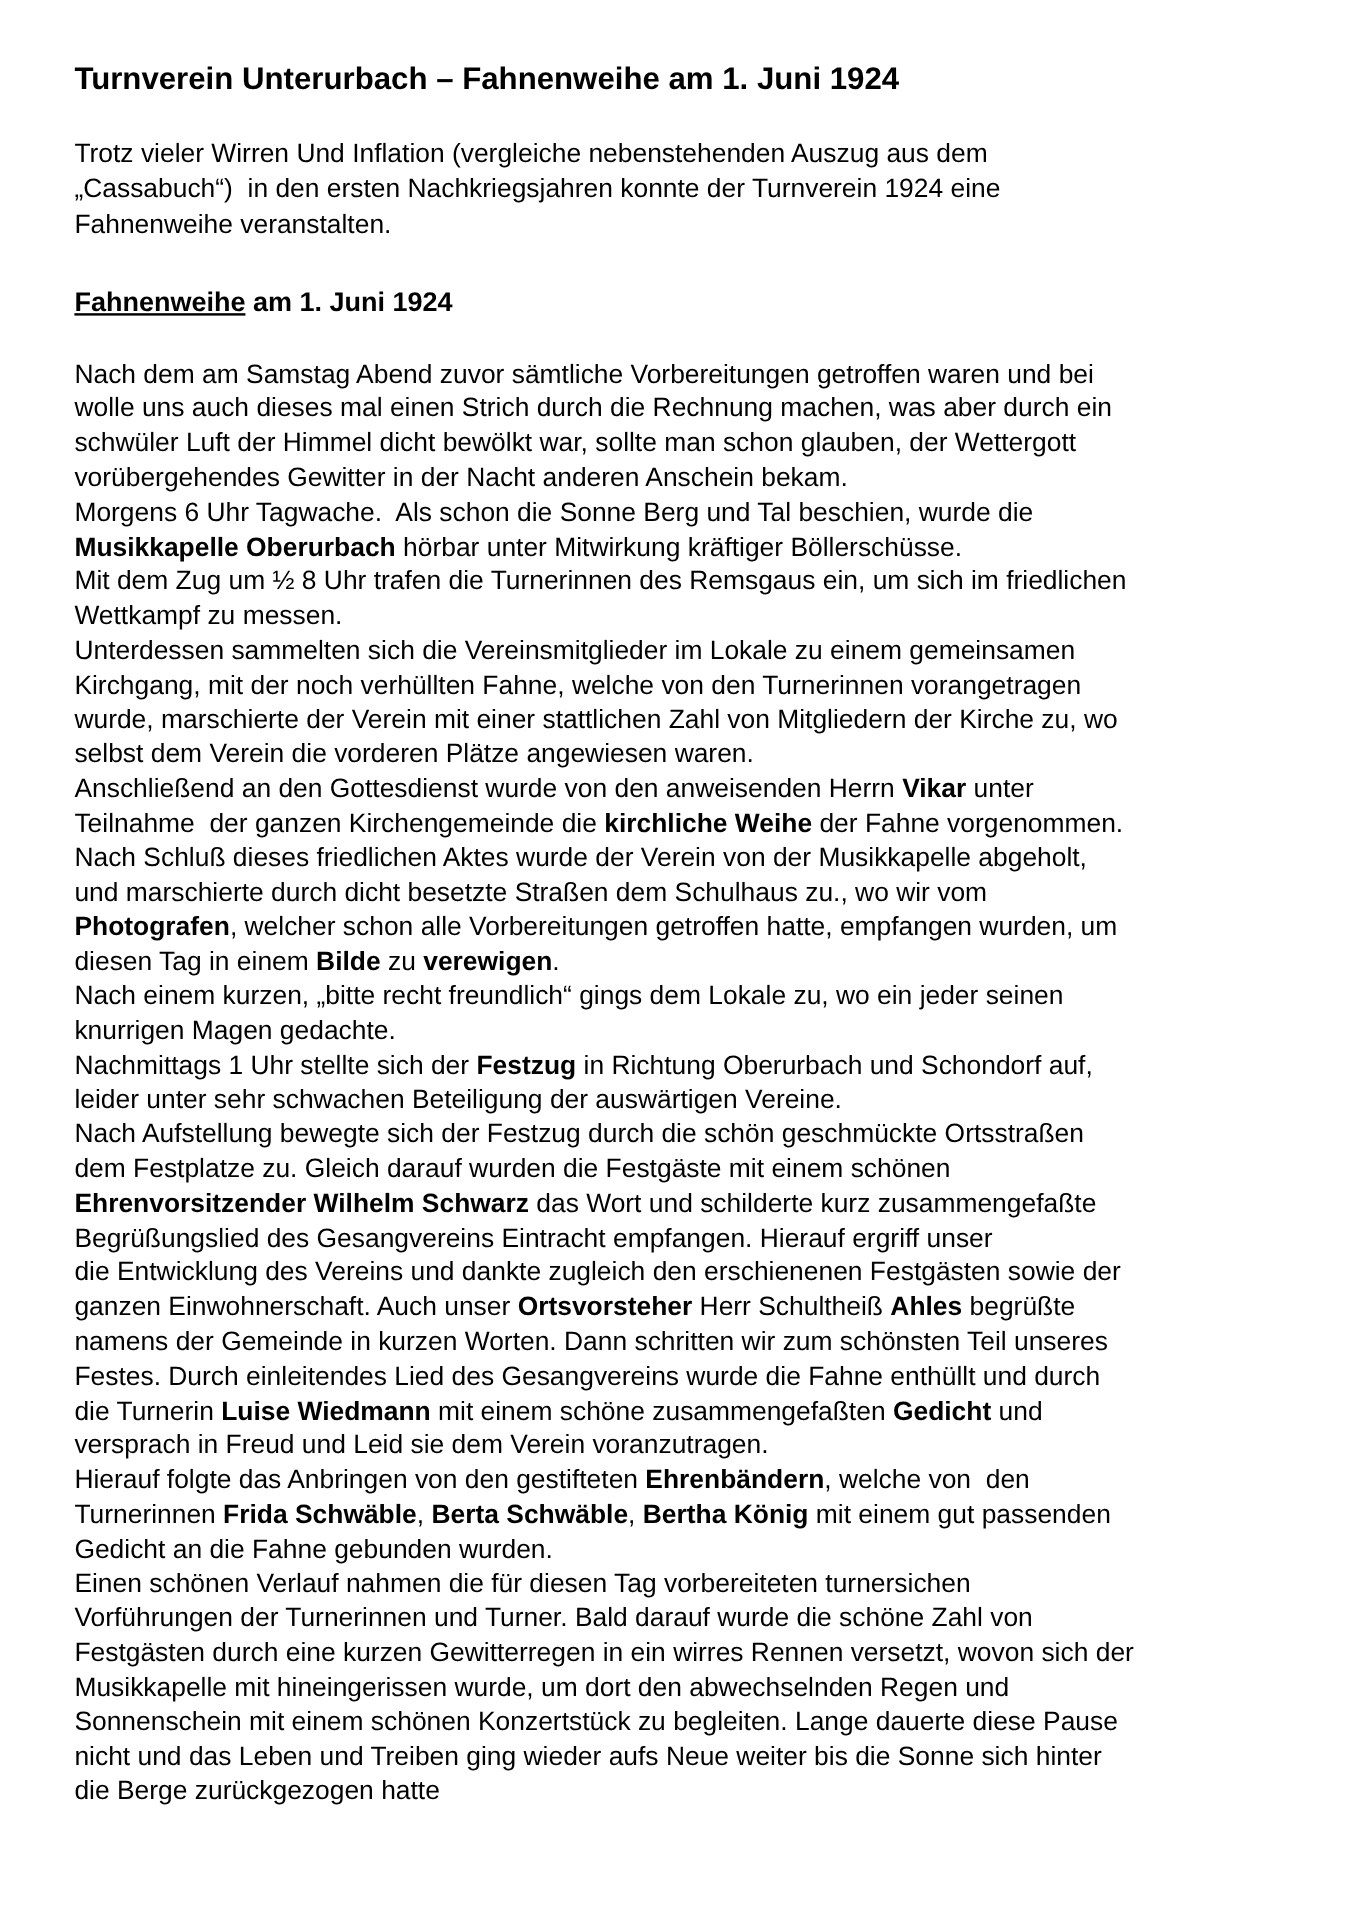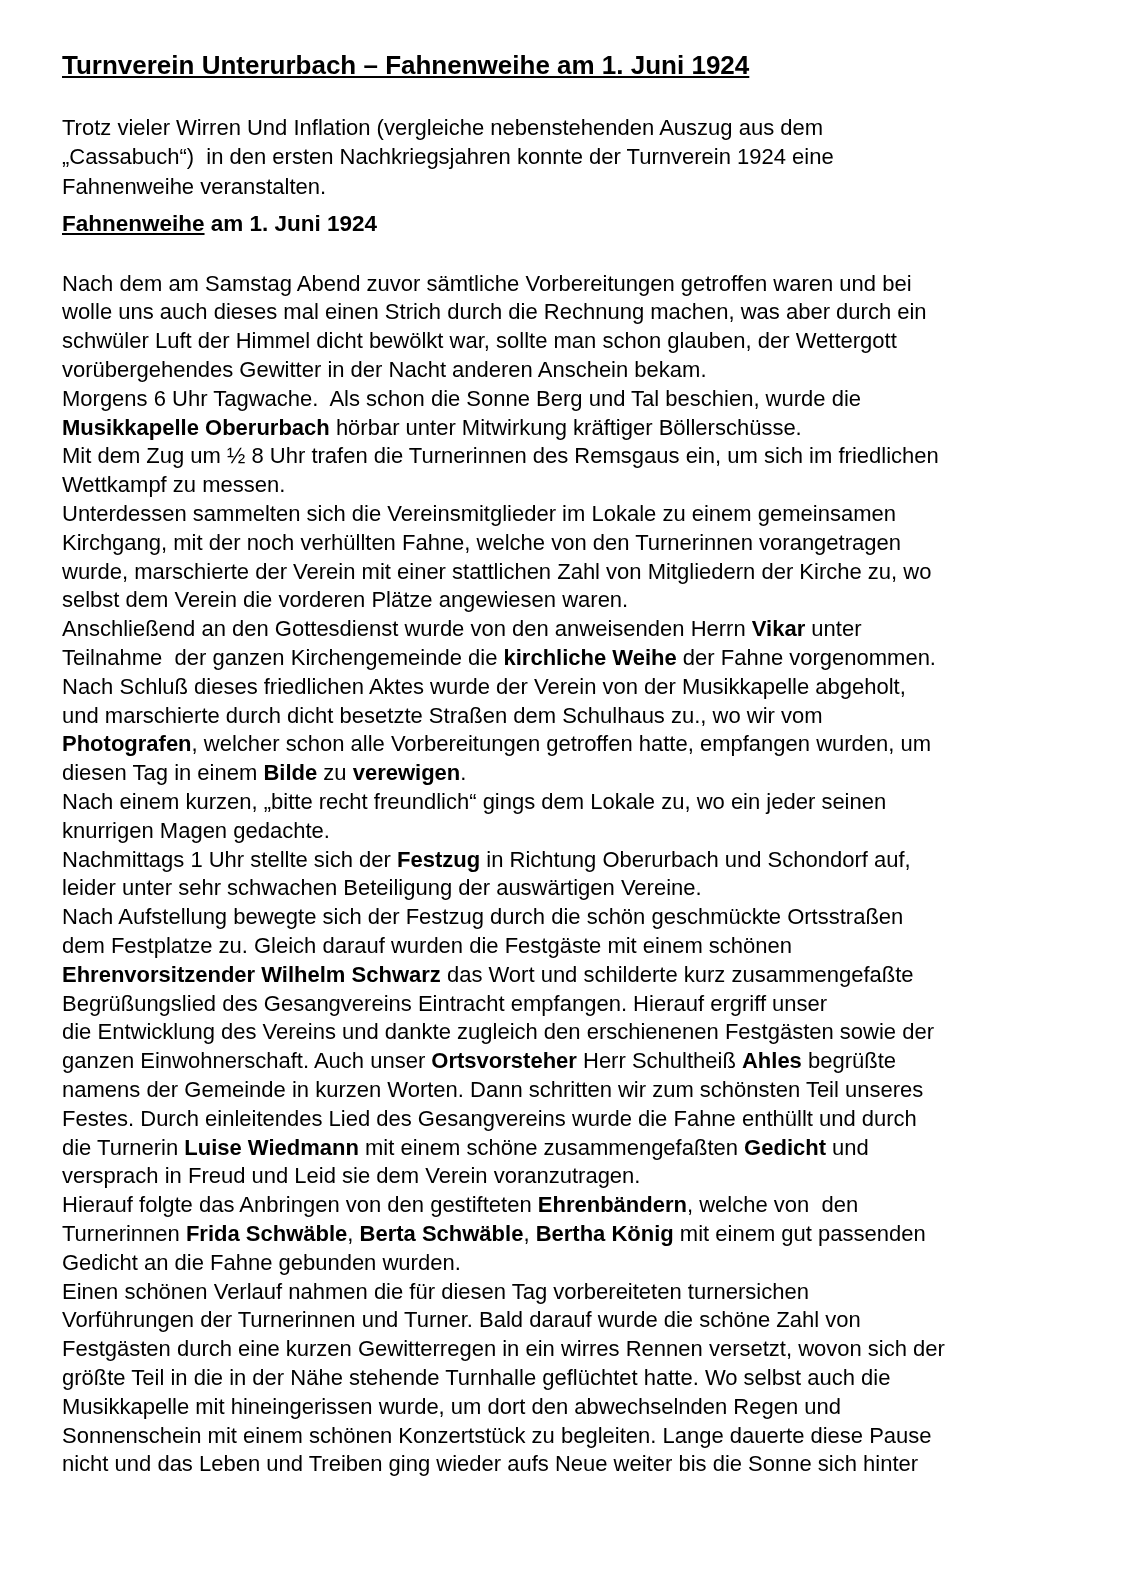--- a/index.html
+++ b/index.html
@@ -4,25 +4,25 @@
 <style>
   html, body { margin: 0; padding: 0; background: #ffffff; }
   body {
     width: 1131px; height: 1593px; overflow: hidden;
     color: #000000;
     font-family: "Liberation Sans", "DejaVu Sans", sans-serif;
   }
   .doc { padding: 50px 30px 0 62px; }
   h1 {
     font-size: 26px; line-height: 30px; font-weight: 700;
-    margin: 0 0 33px 0; white-space: pre; letter-spacing: 0; text-decoration: underline;
+    margin: 0 0 33px 0; white-space: pre; letter-spacing: 0;
   }
   .line { font-size: 22px; line-height: 28.8px; white-space: pre; }
   .intro .line { line-height: 29.4px; }
-  .subhead { margin: 8px 0 31px 0; }
+  .subhead { margin: 36px 0 31px 0; }
   .subhead .line { font-size: 22.5px; line-height: 29.4px; }
   .b { font-weight: 700; }
   .u { text-decoration: underline; }
 </style>
 </head>
 <body>
 
 <div class="doc">
   <h1>Turnverein Unterurbach – Fahnenweihe am 1. Juni 1924</h1>
   <div class="intro" id="intro">
@@ -65,18 +65,18 @@
       <div class="line"><span class="">namens der Gemeinde in kurzen Worten. Dann schritten wir zum schönsten Teil unseres</span></div>
       <div class="line"><span class="">Festes. Durch einleitendes Lied des Gesangvereins wurde die Fahne enthüllt und durch</span></div>
       <div class="line"><span class="">die Turnerin </span><span class="b">Luise Wiedmann</span><span class=""> mit einem schöne zusammengefaßten </span><span class="b">Gedicht</span><span class=""> und</span></div>
       <div class="line"><span class="">versprach in Freud und Leid sie dem Verein voranzutragen.</span></div>
       <div class="line"><span class="">Hierauf folgte das Anbringen von den gestifteten </span><span class="b">Ehrenbändern</span><span class="">, welche von  den</span></div>
       <div class="line"><span class="">Turnerinnen </span><span class="b">Frida Schwäble</span><span class="">, </span><span class="b">Berta Schwäble</span><span class="">, </span><span class="b">Bertha König</span><span class=""> mit einem gut passenden</span></div>
       <div class="line"><span class="">Gedicht an die Fahne gebunden wurden.</span></div>
       <div class="line"><span class="">Einen schönen Verlauf nahmen die für diesen Tag vorbereiteten turnersichen</span></div>
       <div class="line"><span class="">Vorführungen der Turnerinnen und Turner. Bald darauf wurde die schöne Zahl von</span></div>
       <div class="line"><span class="">Festgästen durch eine kurzen Gewitterregen in ein wirres Rennen versetzt, wovon sich der</span></div>
-      <div class="line"><span class="">größte Teil in die in der Nähe stehende Turnhalle geflüchtet hatte. Wo selbst auch die</span></div>
       <div class="line"><span class="">Musikkapelle mit hineingerissen wurde, um dort den abwechselnden Regen und</span></div>
       <div class="line"><span class="">Sonnenschein mit einem schönen Konzertstück zu begleiten. Lange dauerte diese Pause</span></div>
       <div class="line"><span class="">nicht und das Leben und Treiben ging wieder aufs Neue weiter bis die Sonne sich hinter</span></div>
+      <div class="line"><span class="">die Berge zurückgezogen hatte</span></div>
     </div>
 </div>
 
 </body></html>

